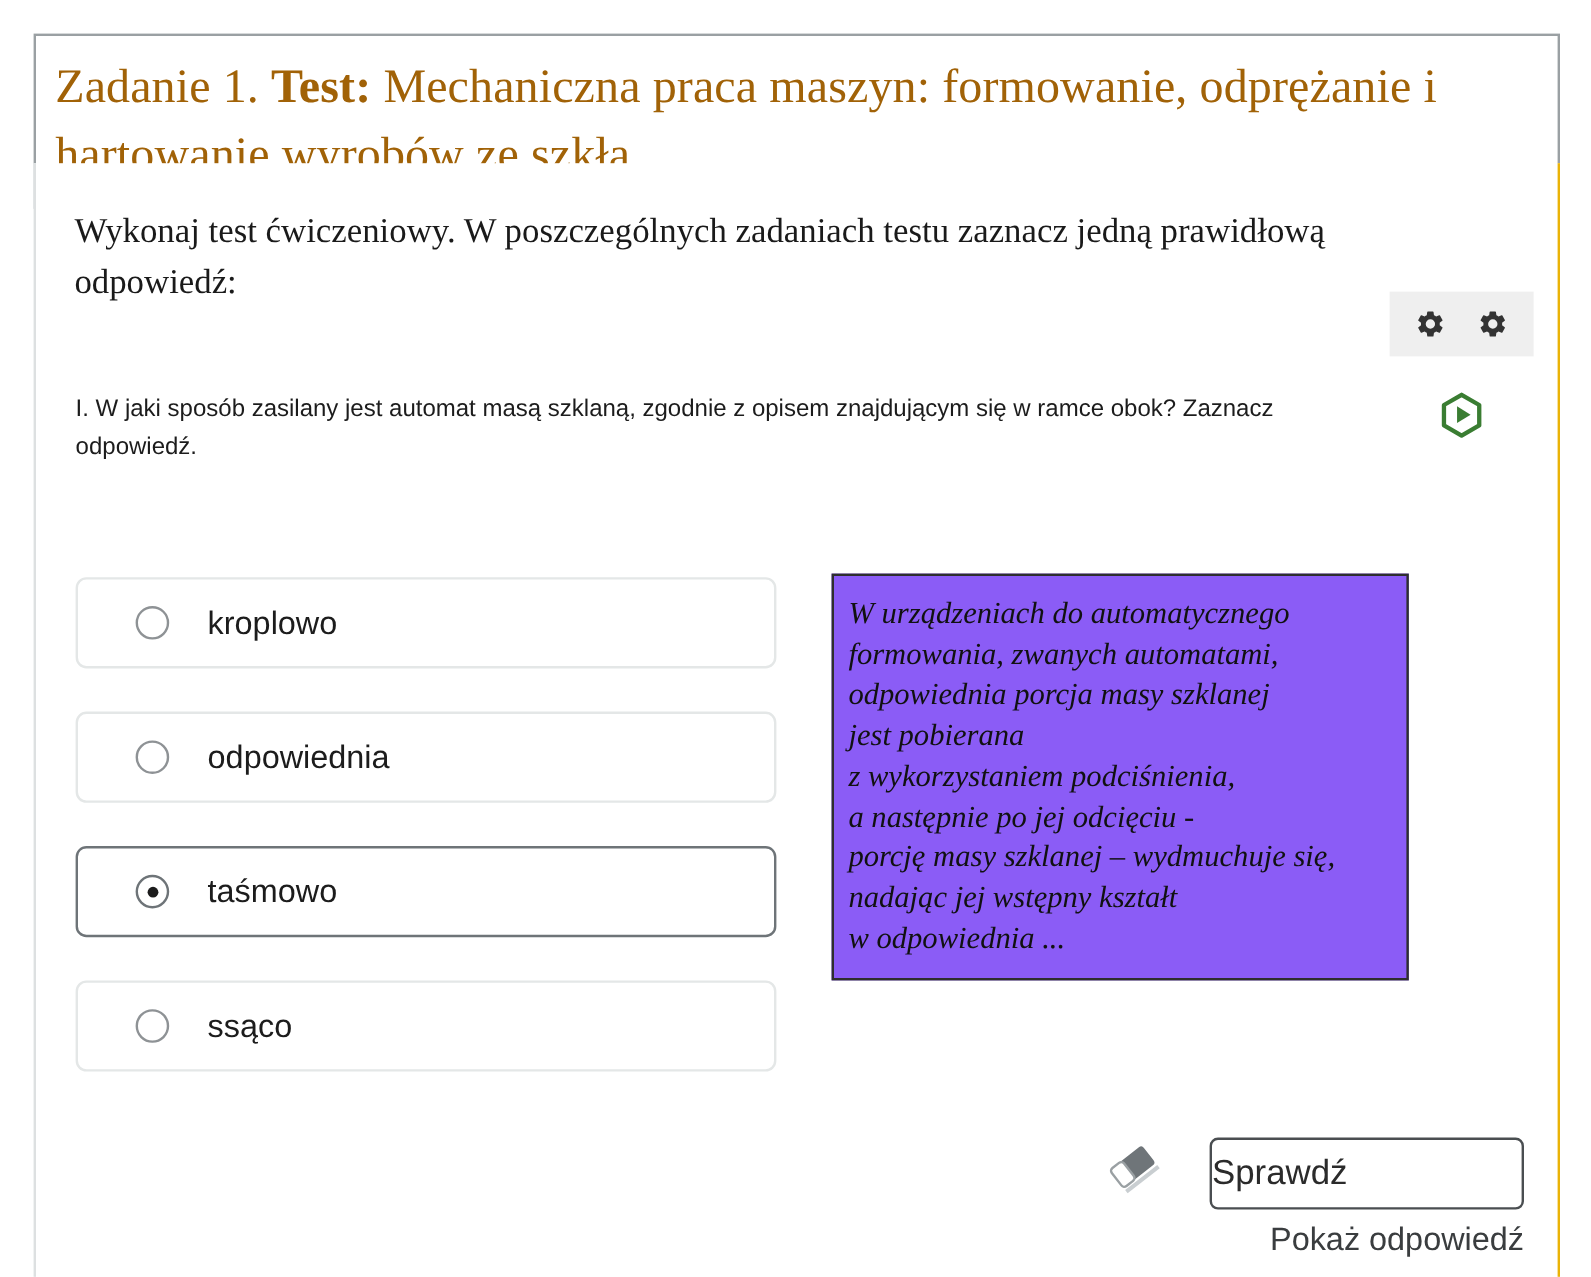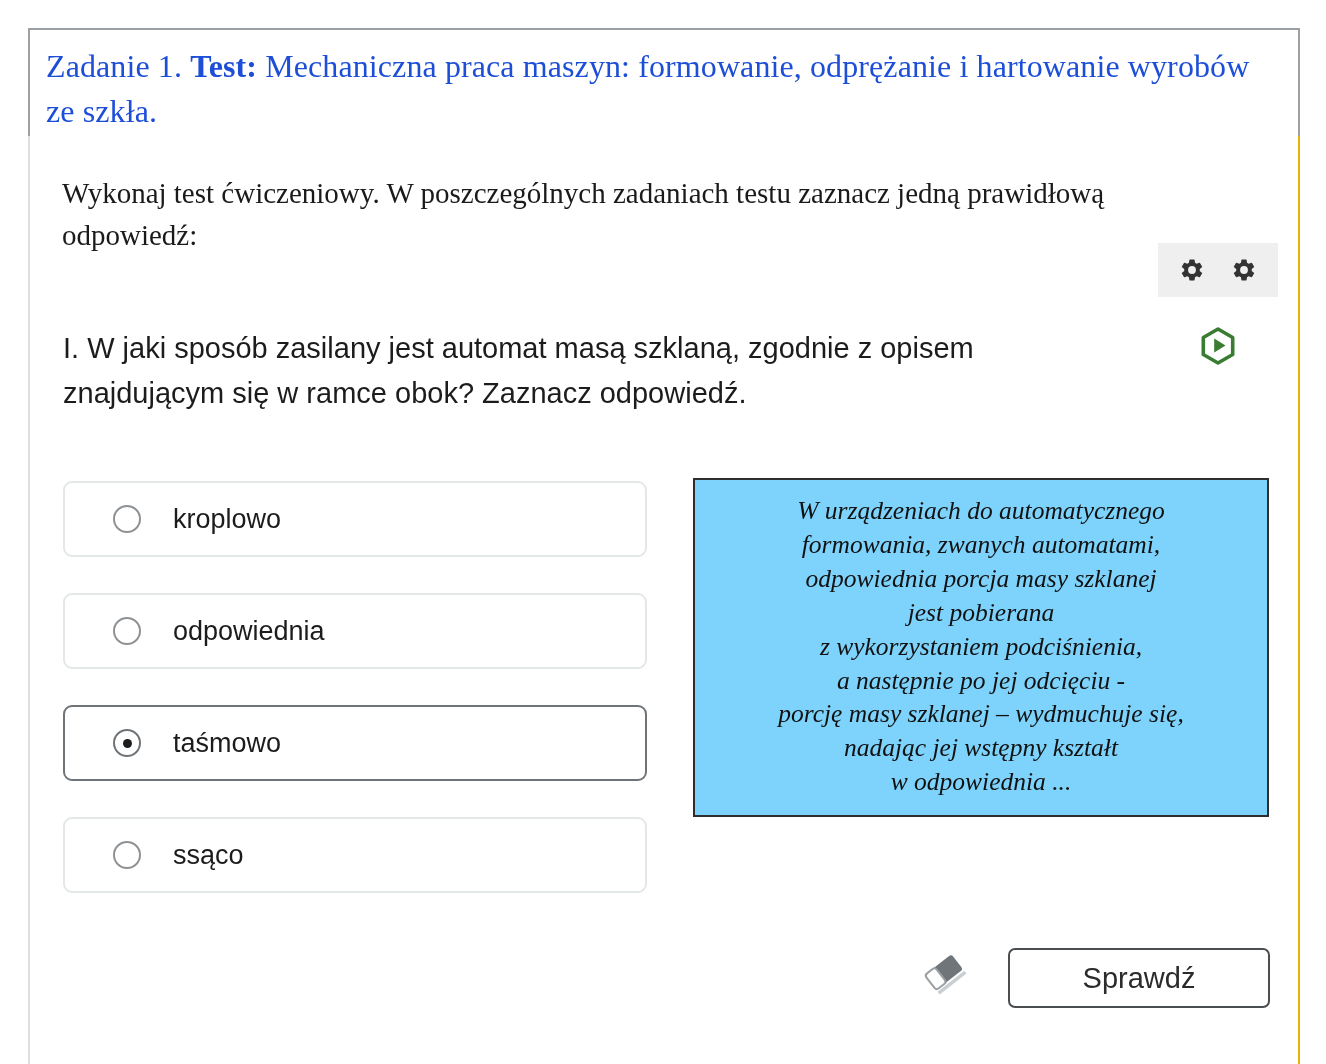--- a/index.html
+++ b/index.html
@@ -29,23 +29,23 @@
     top: 28px;
     width: 1272px;
     min-height: 104px;
     box-sizing: border-box;
     border: 2px solid #9aa0a3;
     background: #ffffff;
     padding: 14px 18px 14px 16px;
   }
   .title-text {
     font-family: "Liberation Serif", serif;
-    font-size: 32px;
+    font-size: 40px;
     line-height: 1.42;
-    color: #1d4ed8;
+    color: #a16207;
     letter-spacing: 0.1px;
   }
   .title-text .bold {
     font-weight: bold;
   }
 
   
   .body-box {
     position: absolute;
     left: 28px;
@@ -89,21 +89,21 @@
     display: block;
   }
 
   
   .question {
     position: absolute;
     left: 33px;
     top: 190px;
     width: 1060px;
     font-family: "Liberation Sans", sans-serif;
-    font-size: 29px;
+    font-size: 20px;
     line-height: 1.55;
     color: #1c1c1c;
   }
   .play-hex {
     position: absolute;
     left: 1168px;
     top: 190px;
     width: 40px;
     height: 40px;
   }
@@ -161,26 +161,26 @@
     font-size: 27px;
     color: #1c1c1c;
     font-family: "Liberation Sans", sans-serif;
   }
 
   
   .info-box {
     position: absolute;
     left: 663px;
     top: 342px;
-    width: 576px;
+    width: 481px;
     box-sizing: border-box;
     border: 2px solid #2e2e2e;
-    background: #7dd3fc;
+    background: #8b5cf6;
     padding: 14px 12px 16px 12px;
-    text-align: center;
+    text-align: left;
   }
   .info-line {
     font-family: "Liberation Serif", serif;
     font-style: italic;
     font-size: 25.5px;
     line-height: 1.33;
     color: #111111;
     white-space: nowrap;
   }
 
@@ -201,21 +201,20 @@
     box-sizing: border-box;
     border: 2px solid #4a4e51;
     border-radius: 7px;
     background: #ffffff;
     font-family: "Liberation Sans", sans-serif;
     font-size: 29px;
     color: #2b2b2b;
     cursor: pointer;
     display: flex;
     align-items: center;
-    justify-content: center;
   }
   .show-answer {
     position: absolute;
     left: 940px;
     top: 882px;
     width: 300px;
     text-align: right;
     font-family: "Liberation Sans", sans-serif;
     font-size: 27px;
     color: #3a3d3f;
@@ -297,15 +296,18 @@
           <rect x="11" y="16" width="13" height="19" rx="3" fill="#ffffff" stroke="#9aa0a3" stroke-width="2"></rect>
           <rect x="11" y="37" width="34" height="3.4" fill="#c9ced1"></rect>
         </g>
       </svg>
     </span>
 
     <div class="check-btn">
       <span>Sprawdź</span>
     </div>
 
+    <div class="show-answer">
+      <span>Pokaż odpowiedź</span>
+    </div>
 
   </div>
 </div>
 
 </body></html>

